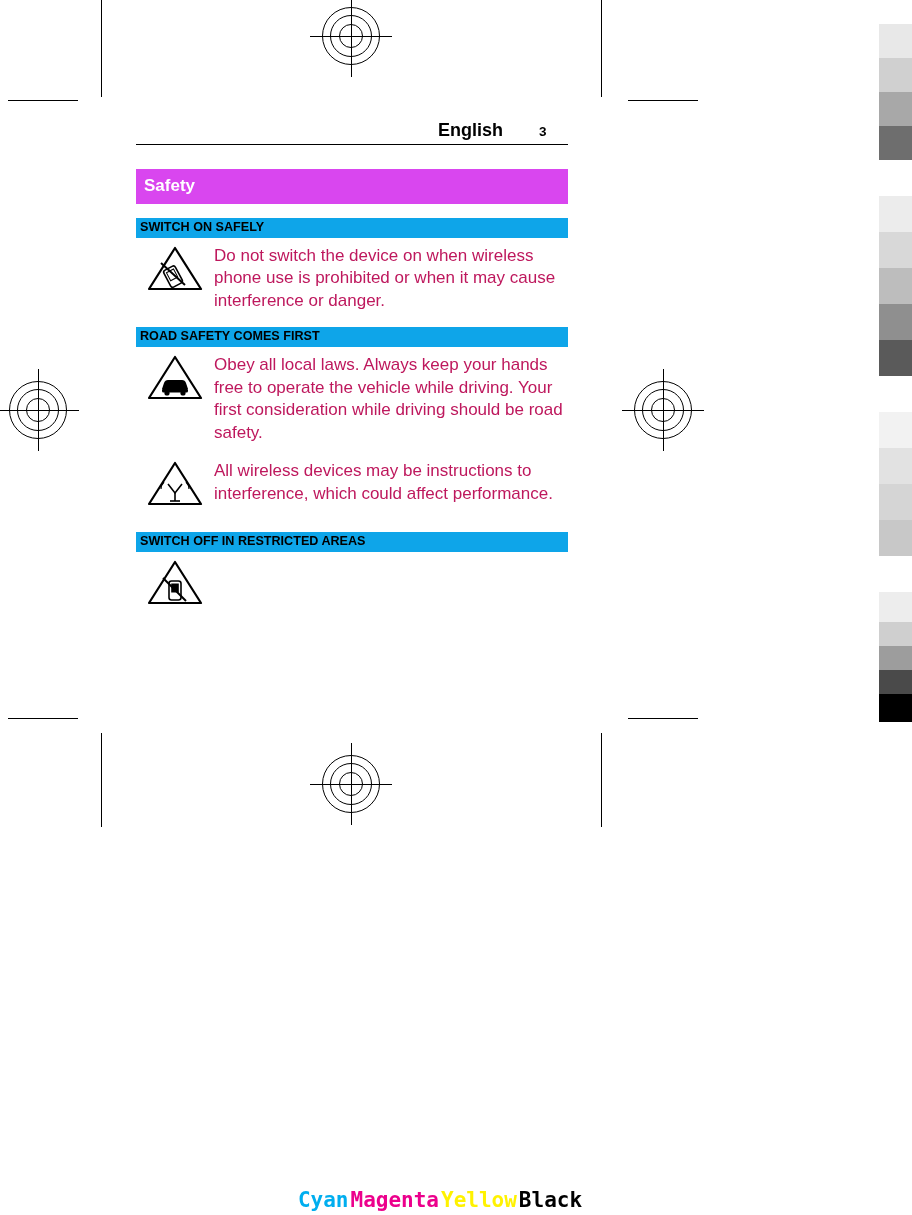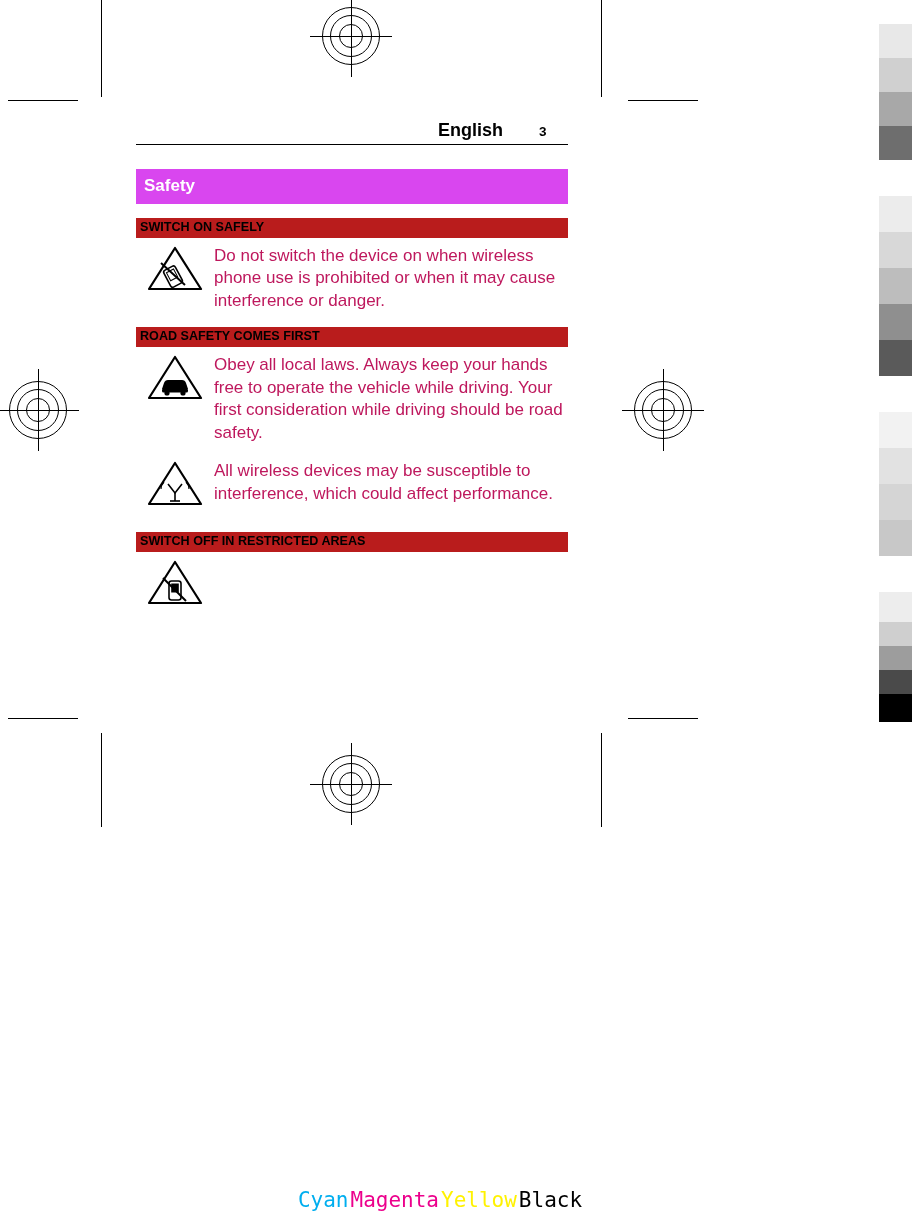--- a/index.html
+++ b/index.html
@@ -95,21 +95,21 @@
     line-height: 1.34;
     color: #000;
     margin-top: 10px;
     width: 426px;
   }
 
   .section {
     margin-top: 14px;
   }
   .section-head {
-    background: #b91c1c;
+    background: #0ea5e9;
     font-size: 12.6px;
     font-weight: bold;
     color: #000;
     padding: 2px 3px 3px 4px;
     line-height: 1.18;
   }
   .section-body {
     display: flex;
     align-items: flex-start;
     margin-top: 6px;
@@ -131,21 +131,21 @@
 
   
   .colorwords {
     position: absolute;
     left: 0;
     top: 1188px;
     width: 880px;
     text-align: center;
     font-family: "DejaVu Sans Mono", monospace;
     font-size: 21px;
-    font-weight: normal;
+    font-weight: bold;
     letter-spacing: 0px;
   }
   .colorwords span { padding: 0 1px; }
 </style>
 </head>
 <body>
 
 <div class="crop-line" style="left:101px; top:0; width:1px; height:97px;"></div>
 <div class="crop-line" style="left:601px; top:0; width:1px; height:97px;"></div>
 <div class="crop-line" style="left:8px; top:100px; width:70px; height:1px;"></div>
@@ -263,21 +263,21 @@
           <path d="M29 3 L55 44 L3 44 Z" fill="none" stroke="#000" stroke-width="2.2" stroke-linejoin="round"></path>
           <g transform="translate(29,31)" stroke="#000" fill="none" stroke-width="1.6">
             <path d="M-7 -7 L0 2 L7 -7"></path>
             <line x1="0" y1="2" x2="0" y2="10"></line>
             <line x1="-5" y1="10" x2="5" y2="10"></line>
             <path d="M-11 -9 q-3 3 -3 7" stroke-width="1.2"></path>
             <path d="M11 -9 q3 3 3 7" stroke-width="1.2"></path>
           </g>
         </svg>
       </div>
-      <div class="section-text">All wireless devices may be susceptible to interference, which could affect performance.</div>
+      <div class="section-text">All wireless devices may be instructions to interference, which could affect performance.</div>
     </div>
   </div>
 
   <div class="section" style="margin-top:24px;">
     <div class="section-head">SWITCH OFF IN RESTRICTED AREAS</div>
     <div class="section-body">
       <div class="icon-cell">
         <svg width="58" height="48" viewBox="0 0 58 48" aria-hidden="true">
           <path d="M29 3 L55 44 L3 44 Z" fill="none" stroke="#000" stroke-width="2.2" stroke-linejoin="round"></path>
           <g transform="translate(29,31)">

